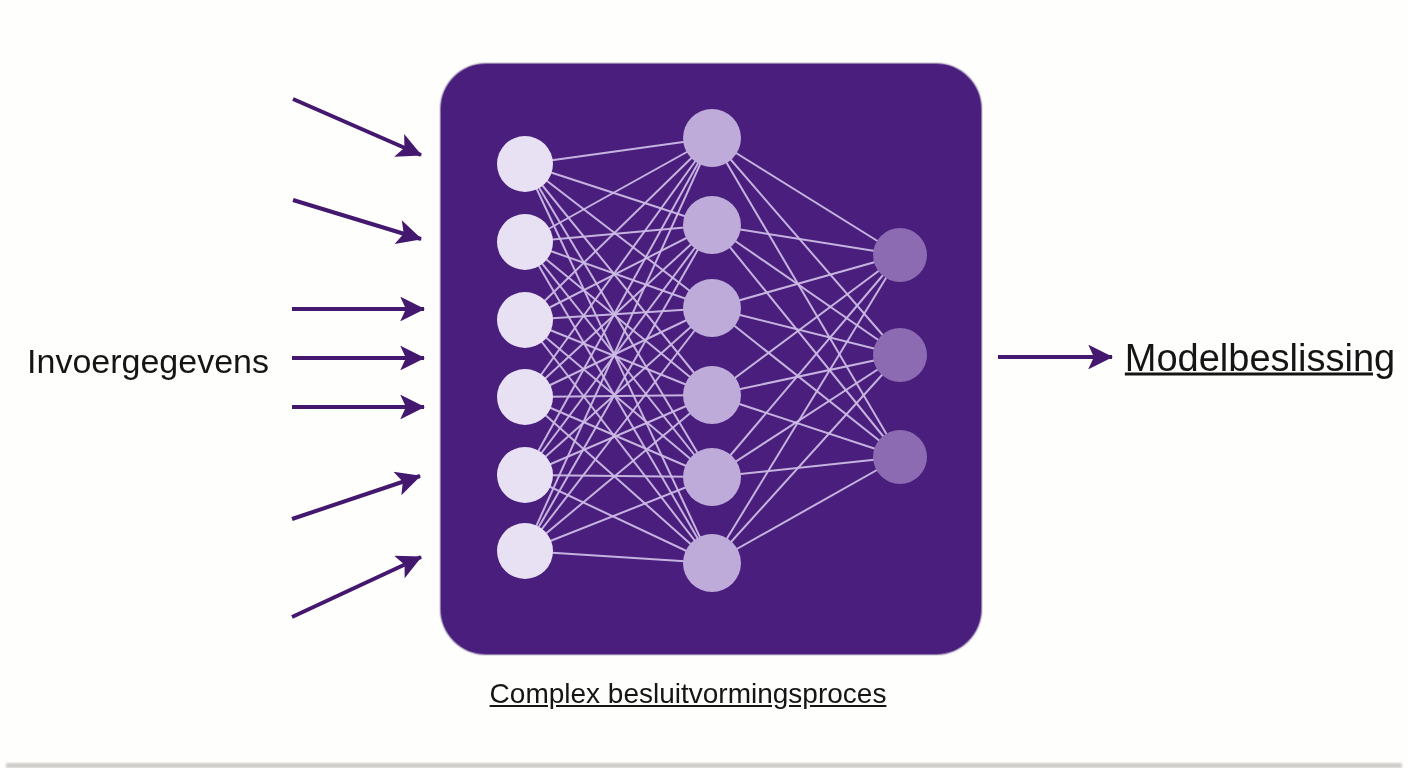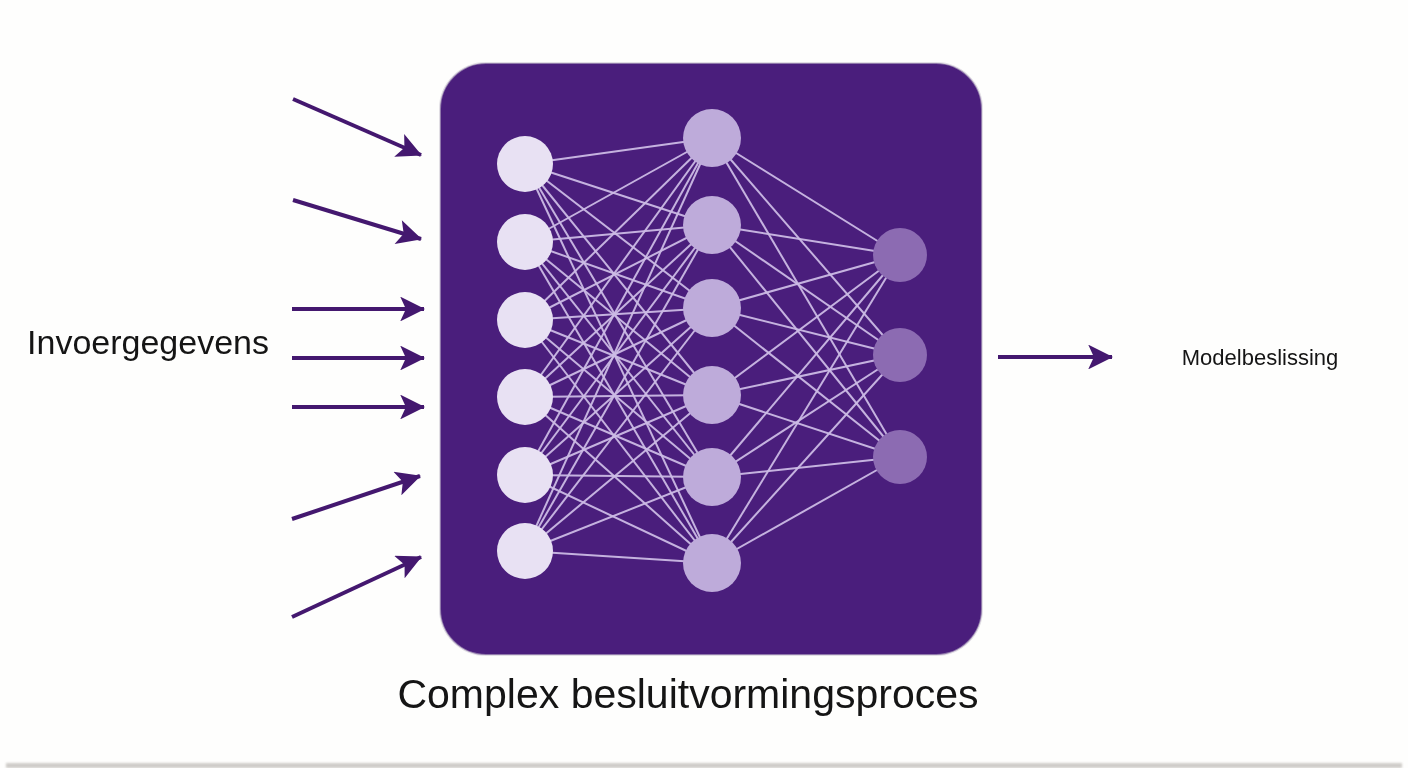--- a/index.html
+++ b/index.html
@@ -22,37 +22,39 @@
   }
   .label {
     position: absolute;
     color: #151515;
     white-space: nowrap;
     -webkit-user-select: none;
     user-select: none;
   }
   #input-label {
     left: 148px;
-    top: 322px;
+    top: 341px;
     transform: translateX(-50%);
     text-align: center;
     font-size: 34px;
     line-height: 40px;
   }
   #output-label {
     left: 1260px;
     top: 358px;
     transform: translate(-50%, -50%);
-    font-size: 22px;
+    font-size: 38px;
+    text-decoration: underline;
   }
   #caption-label {
     left: 688px;
     top: 694px;
     transform: translate(-50%, -50%);
-    font-size: 41px;
+    font-size: 28px;
+    text-decoration: underline;
   }
   #bottom-edge-artifact {
     position: absolute;
     left: 6px;
     right: 6px;
     bottom: 0;
     height: 5px;
     background: rgba(150, 145, 138, 0.45);
     filter: blur(1px);
   }

